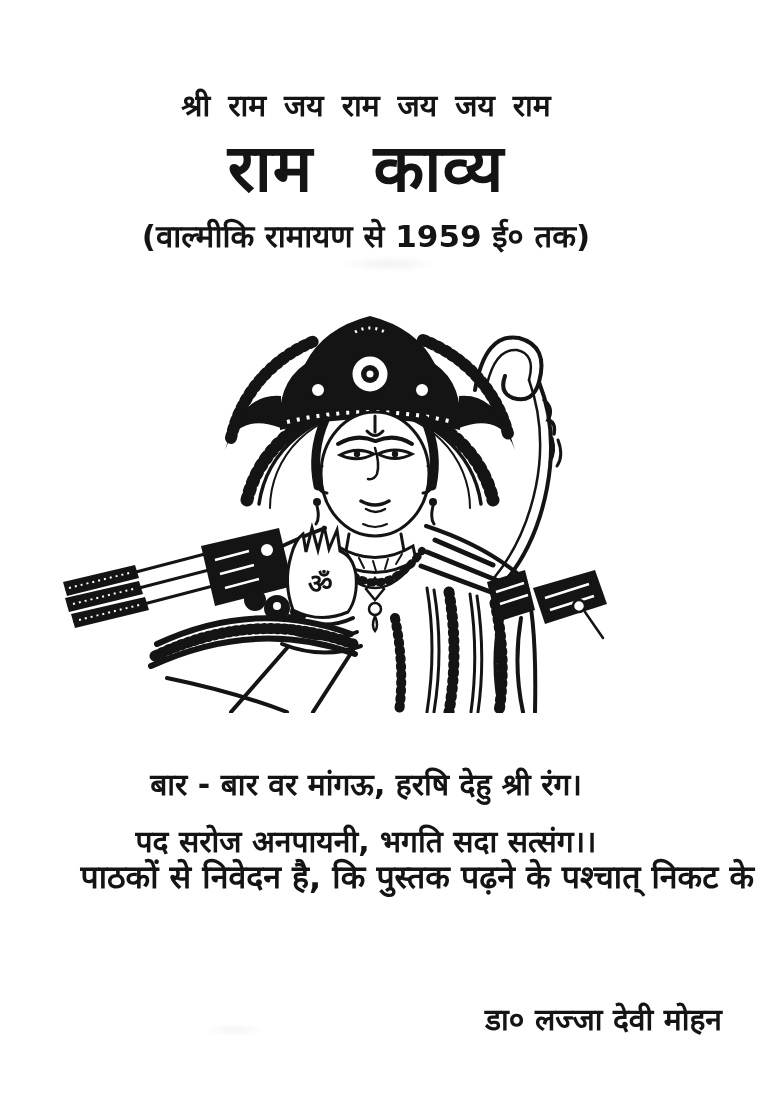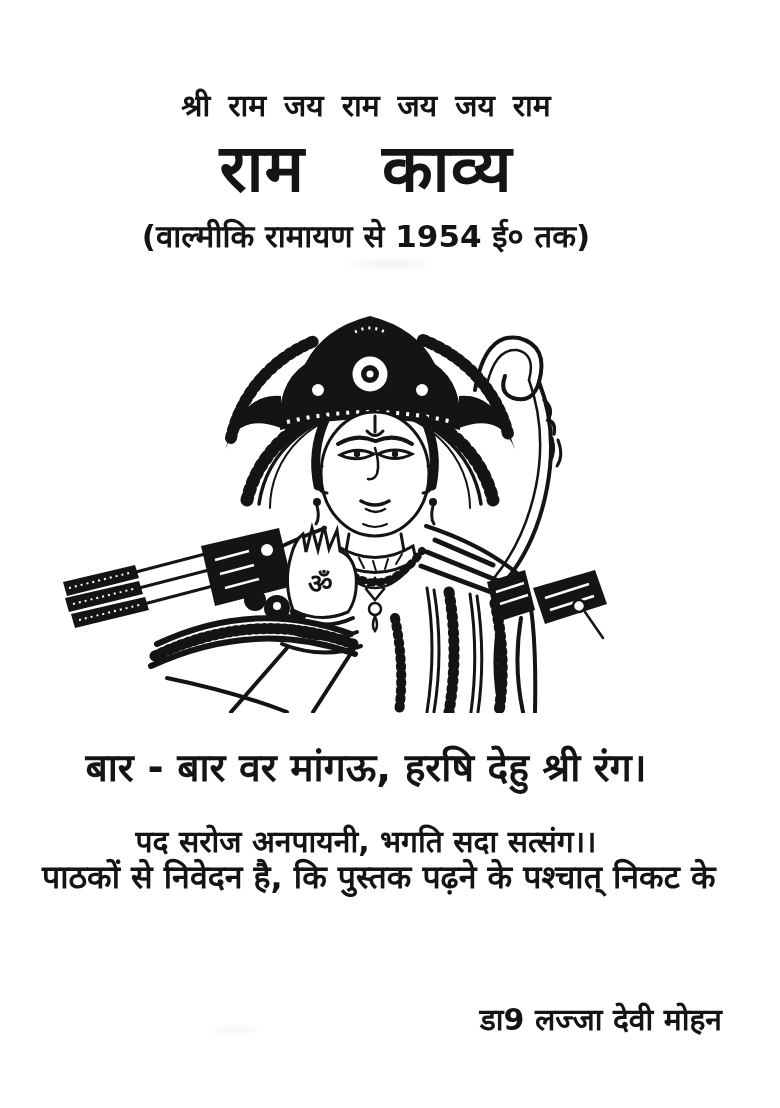--- a/index.html
+++ b/index.html
@@ -15,46 +15,46 @@
     overflow: hidden;
     font-family: "DejaVu Sans", "Liberation Sans", sans-serif;
     color: #141414;
     background-image:
       radial-gradient(ellipse 70px 12px at 390px 264px, rgba(0,0,0,0.05), transparent 70%),
       radial-gradient(ellipse 45px 10px at 235px 1030px, rgba(0,0,0,0.04), transparent 70%);
   }
   .txt { position: absolute; font-weight: bold; color: #141414; white-space: nowrap; }
   .centered { left: 0; width: 732px; text-align: center; }
   .mantra    { top: 84px;  font-size: 30px; word-spacing: 0.25em; }
-  .title     { top: 120px; font-size: 66px; word-spacing: 0.55em; letter-spacing: 1px; font-family: Liberation Mono, monospace; }
+  .title     { top: 120px; font-size: 66px; word-spacing: 0.55em; letter-spacing: 1px; }
   .subtitle  { top: 214px; font-size: 31px; }
-  .couplet1  { top: 739px; font-size: 39px; }
+  .couplet1  { top: 763px; font-size: 30px; }
   .couplet2  { top: 776px; font-size: 30px; margin-top: 44px; }
   .notice    { position: absolute; left: 42px; top: 856px; width: 712px;
-               font-size: 32px; font-weight: bold; line-height: 42px; }
+               font-size: 32px; font-weight: bold; line-height: 42px; text-align: right; }
   .notice div { white-space: nowrap; }
   .author    { top: 998px; right: 58px; font-size: 30px; }
   .illustration {
     position: absolute;
     left: 55px; top: 288px;
     width: 565px; height: 425px;
   }
   .illustration svg { display: block; width: 100%; height: 100%; }
   .ink  { stroke: #141414; fill: none; stroke-linecap: round; }
   .fill { fill: #141414; stroke: none; }
   .wfill{ fill: #ffffff; stroke: #141414; }
 </style>
 </head>
 <body>
 
 <div class="page">
 
   <div class="txt centered mantra">श्री राम जय राम जय जय राम</div>
   <div class="txt centered title">राम काव्य</div>
-  <div class="txt centered subtitle">(वाल्मीकि रामायण से 1954 ई० तक)</div>
+  <div class="txt centered subtitle">(वाल्मीकि रामायण से 1959 ई० तक)</div>
 
   <div class="illustration">
     <svg viewBox="0 0 565 425">
 
       <g>
         <path class="ink" d="M 192 212 A 126 120 0 0 1 438 212" stroke-width="13" stroke-dasharray="3 6"></path>
         <path class="ink" d="M 204 216 A 112 108 0 0 1 426 216" stroke-width="3.5"></path>
         <path class="ink" d="M 215 220 A 100 97 0 0 1 415 220" stroke-width="2"></path>
       </g>
 
@@ -173,15 +173,15 @@
     </svg>
   </div>
 
   <div class="txt centered couplet1">बार - बार वर मांगऊ, हरषि देहु श्री रंग।</div>
   <div class="txt centered couplet2">पद सरोज अनपायनी, भगति सदा सत्संग।।</div>
 
   <div class="notice">
     <div>पाठकों से निवेदन है, कि पुस्तक पढ़ने के पश्चात् निकट के</div>
   </div>
 
-  <div class="txt author">डा9 लज्जा देवी मोहन</div>
+  <div class="txt author">डा० लज्जा देवी मोहन</div>
 
 </div>
 
 </body></html>

